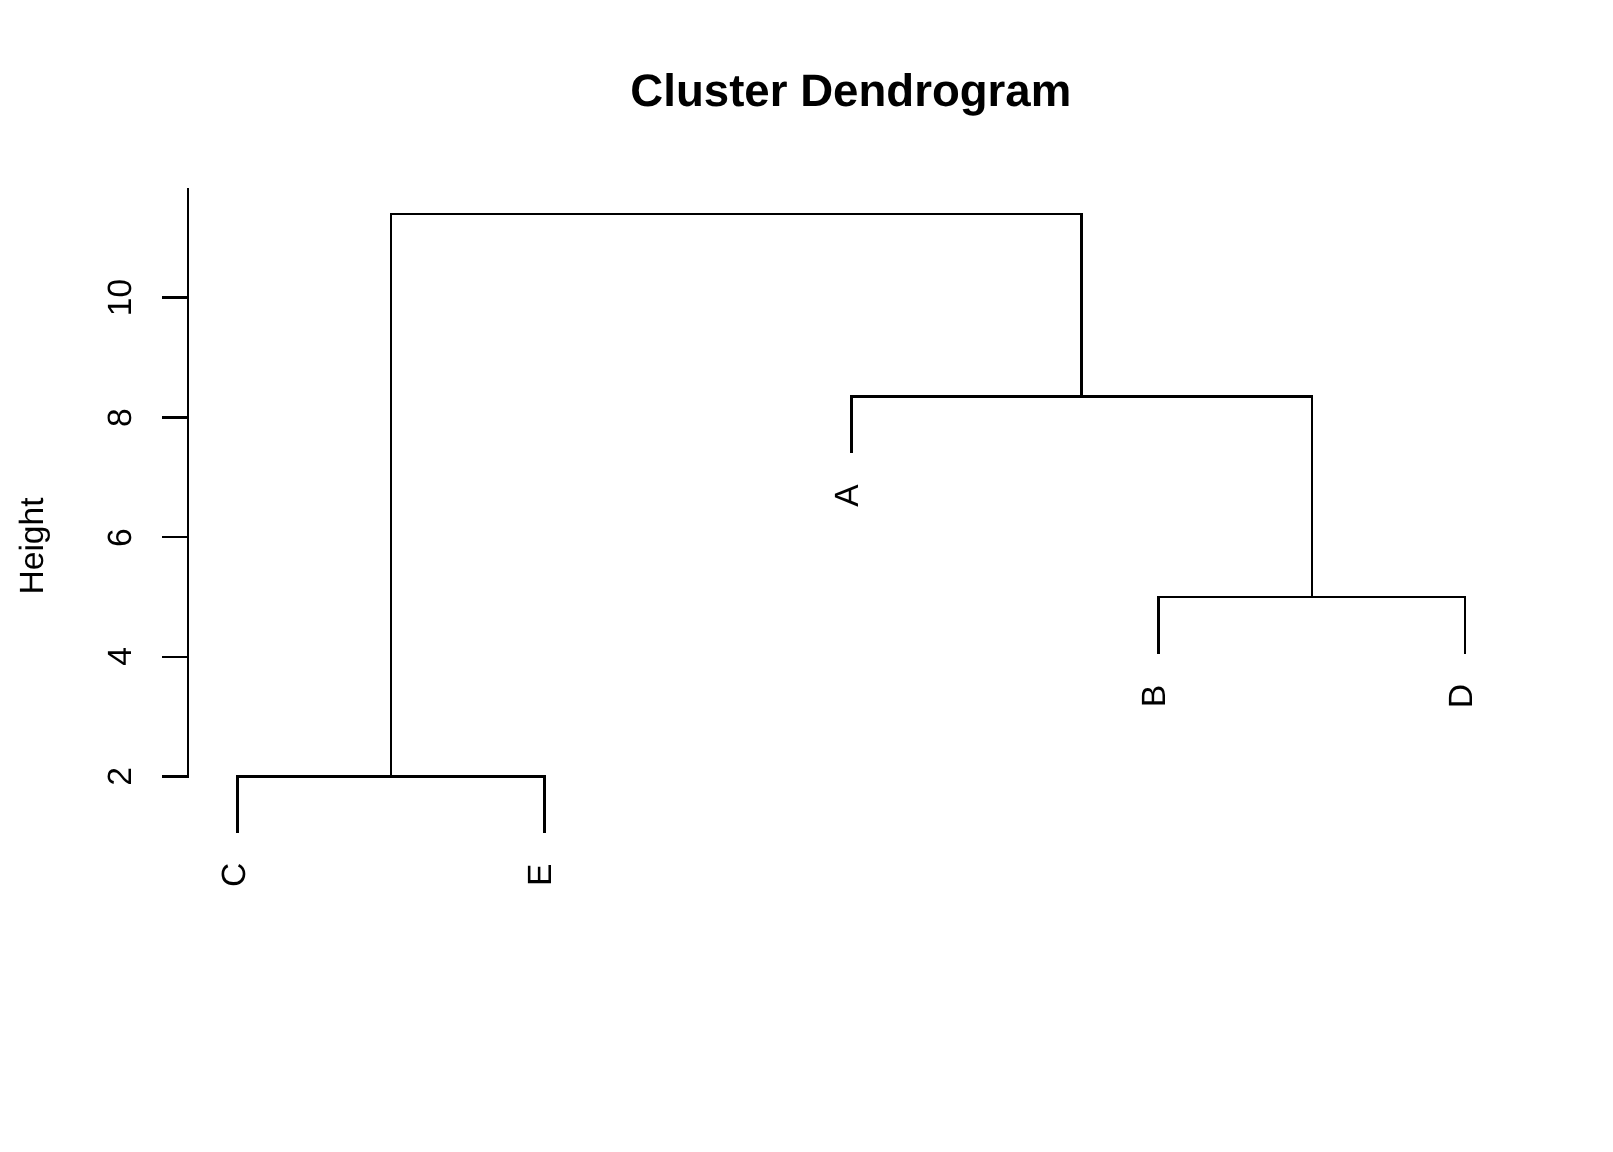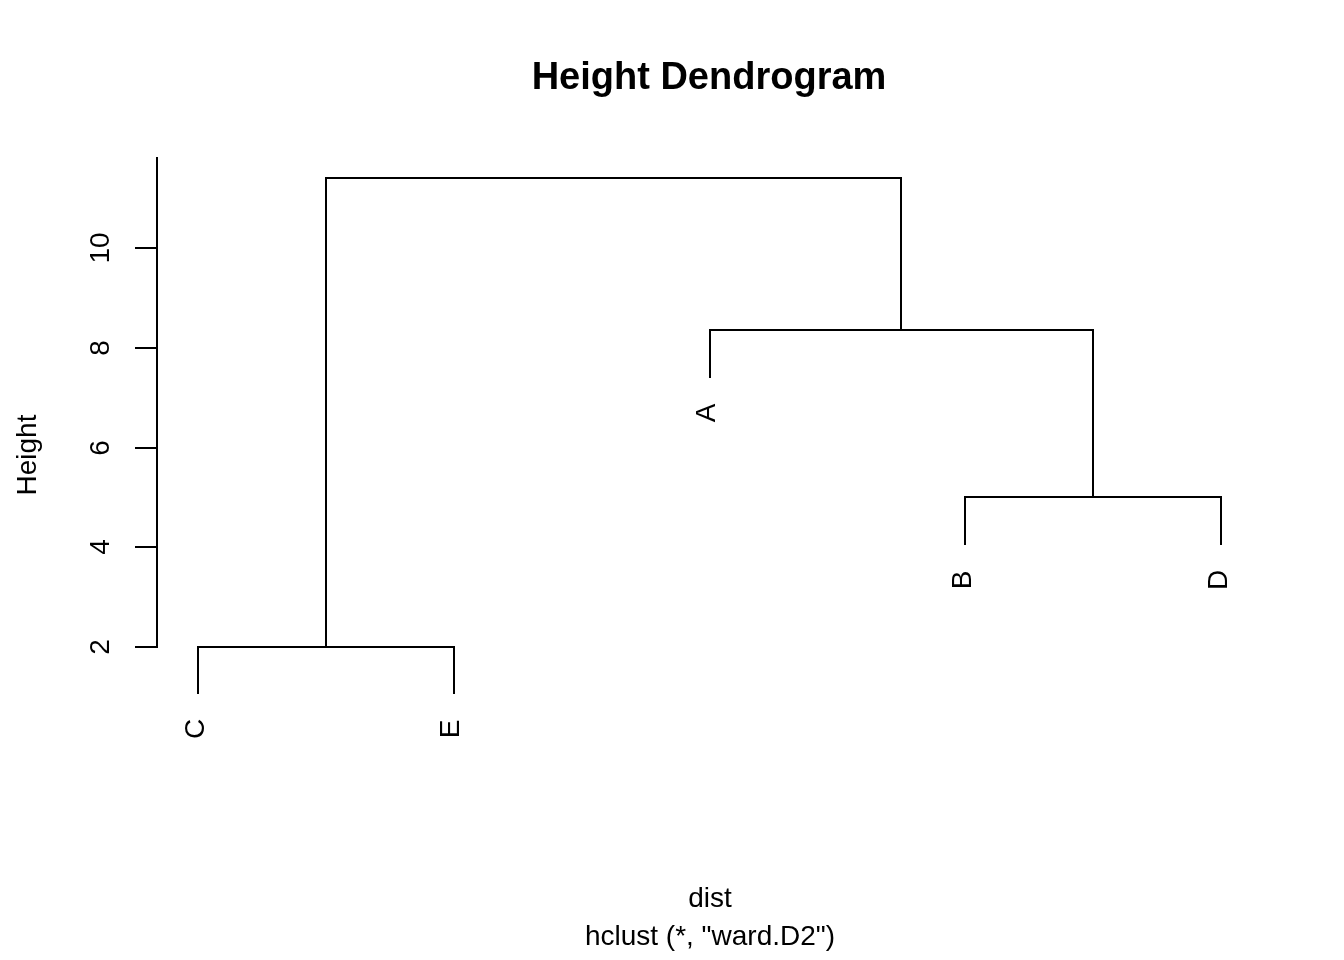--- a/index.html
+++ b/index.html
@@ -64,21 +64,21 @@
     fill: none;
     stroke: #000000;
     stroke-width: 2;
   }
 </style>
 </head>
 <body>
 
 <div class="page">
 
-  <div class="plot-title">Height Dendrogram</div>
+  <div class="plot-title">Cluster Dendrogram</div>
 
   <div class="ylab">Height</div>
 
   <svg id="dendro-svg" width="1344" height="960" shape-rendering="crispEdges">
       <path d="M 156.5 157 L 156.5 648"></path>
       <path d="M 135 647 L 156.5 647"></path>
       <path d="M 135 547.25 L 156.5 547.25"></path>
       <path d="M 135 447.5 L 156.5 447.5"></path>
       <path d="M 135 347.75 L 156.5 347.75"></path>
       <path d="M 135 248 L 156.5 248"></path>
@@ -93,18 +93,14 @@
   <div class="tick-label" style="left: 100px; top: 447.5px;">6</div>
   <div class="tick-label" style="left: 100px; top: 347.75px;">8</div>
   <div class="tick-label" style="left: 100px; top: 248px;">10</div>
 
   <div class="leaf-label" style="left: 194.5px; top: 729.381px;">C</div>
   <div class="leaf-label" style="left: 450.25px; top: 729.381px;">E</div>
   <div class="leaf-label" style="left: 706px; top: 412.675px;">A</div>
   <div class="leaf-label" style="left: 961.75px; top: 579.756px;">B</div>
   <div class="leaf-label" style="left: 1217.5px; top: 579.756px;">D</div>
 
-  <div class="caption">
-    <div>dist</div>
-    <div>hclust (*, "ward.D2")</div>
-  </div>
 
 </div>
 
 </body></html>

